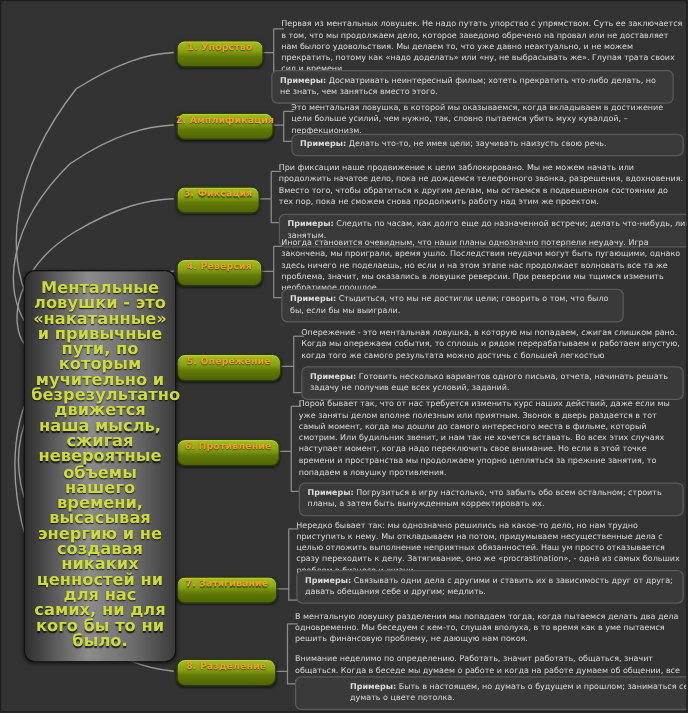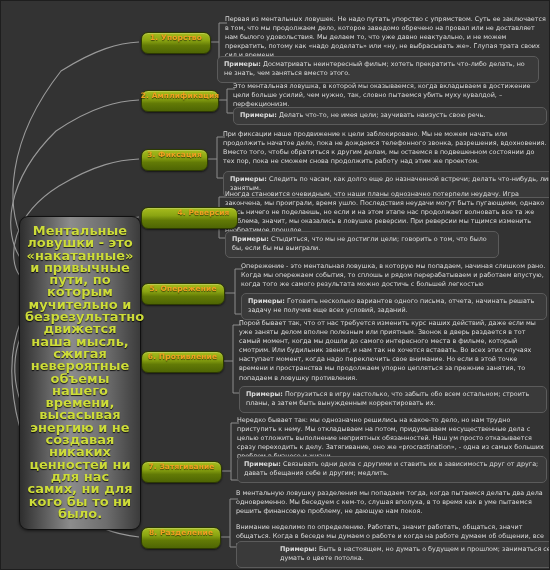--- a/index.html
+++ b/index.html
@@ -173,36 +173,36 @@
     <span>3. Фиксация</span>
   </div>
   <div class="para" style="left:222px; top:129px; width:324px;">
     <p>При фиксации наше продвижение к цели заблокировано. Мы не можем начать или продолжить начатое дело, пока не дождемся телефонного звонка, разрешения, вдохновения. Вместо того, чтобы обратиться к другим делам, мы остаемся в подвешенном состоянии до тех пор, пока не сможем снова продолжить работу над этим же проектом.</p>
   </div>
   <div class="examples" style="left:222px; top:170px; width:376px;">
     <b>Примеры:</b>
     <span>Следить по часам, как долго еще до назначенной встречи; делать что-нибудь, лишь бы быть занятым.</span>
   </div>
 
-  <div class="branch-node" style="left:140px; top:206px; width:67px;padding-left:28px;">
+  <div class="branch-node" style="left:140px; top:206px; width:67px;">
     <span>4. Реверсия</span>
   </div>
   <div class="para" style="left:224px; top:189px; width:322px;">
     <p>Иногда становится очевидным, что наши планы однозначно потерпели неудачу. Игра закончена, мы проиграли, время ушло. Последствия неудачи могут быть пугающими, однако здесь ничего не поделаешь, но если и на этом этапе нас продолжает волновать все та же проблема, значит, мы оказались в ловушке реверсии. При реверсии мы тщимся изменить необратимое прошлое.</p>
   </div>
   <div class="examples" style="left:224px; top:230px; width:274px;">
     <b>Примеры:</b>
     <span>Стыдиться, что мы не достигли цели; говорить о том, что было бы, если бы мы выиграли.</span>
   </div>
 
   <div class="branch-node" style="left:140px; top:282px; width:82px;">
     <span>5. Опережение</span>
   </div>
   <div class="para" style="left:240px; top:261px; width:306px;">
-    <p>Опережение - это ментальная ловушка, в которую мы попадаем, начиная слишком рано. Когда мы опережаем события, то сплошь и рядом перерабатываем и работаем впустую, когда того же самого результата можно достичь с большей легкостью</p>
+    <p>Опережение - это ментальная ловушка, в которую мы попадаем, сжигая слишком рано. Когда мы опережаем события, то сплошь и рядом перерабатываем и работаем впустую, когда того же самого результата можно достичь с большей легкостью</p>
   </div>
   <div class="examples" style="left:240px; top:292px; width:306px;">
     <b>Примеры:</b>
     <span>Готовить несколько вариантов одного письма, отчета, начинать решать задачу не получив еще всех условий, заданий.</span>
   </div>
 
   <div class="branch-node" style="left:140px; top:350px; width:81px;">
     <span>6. Противление</span>
   </div>
   <div class="para" style="left:238px; top:318px; width:308px;">

